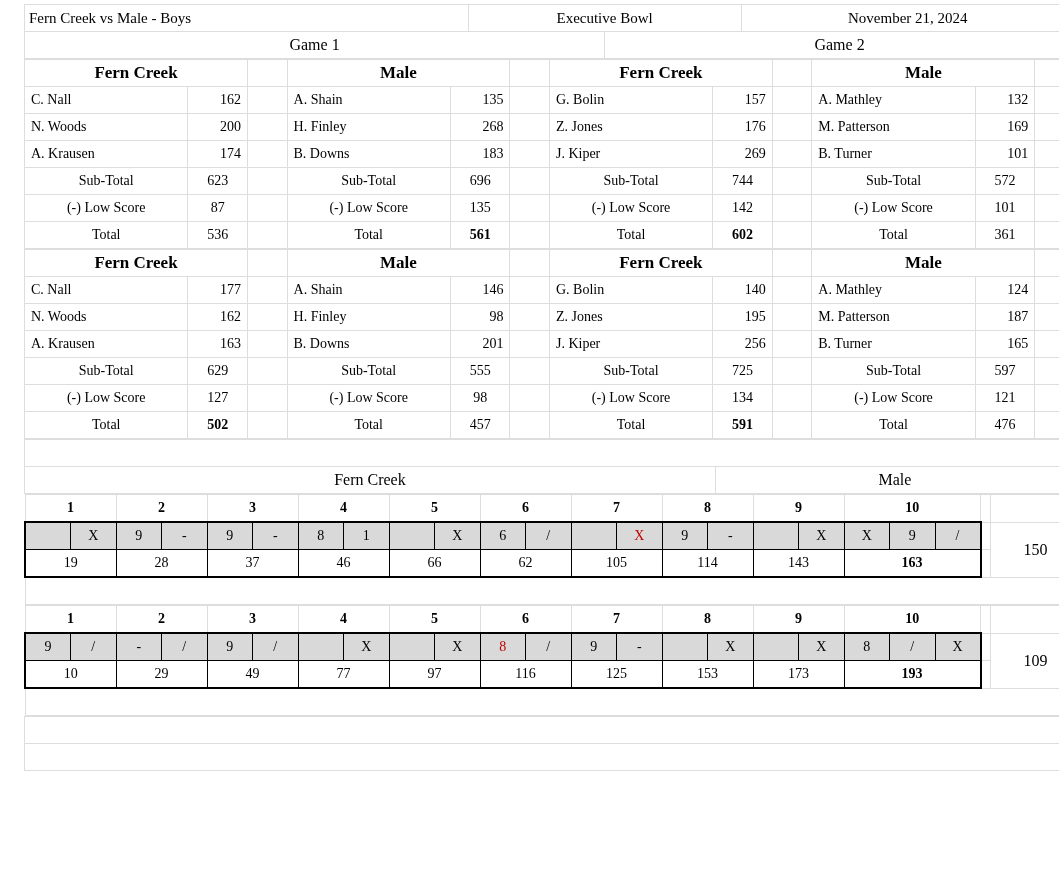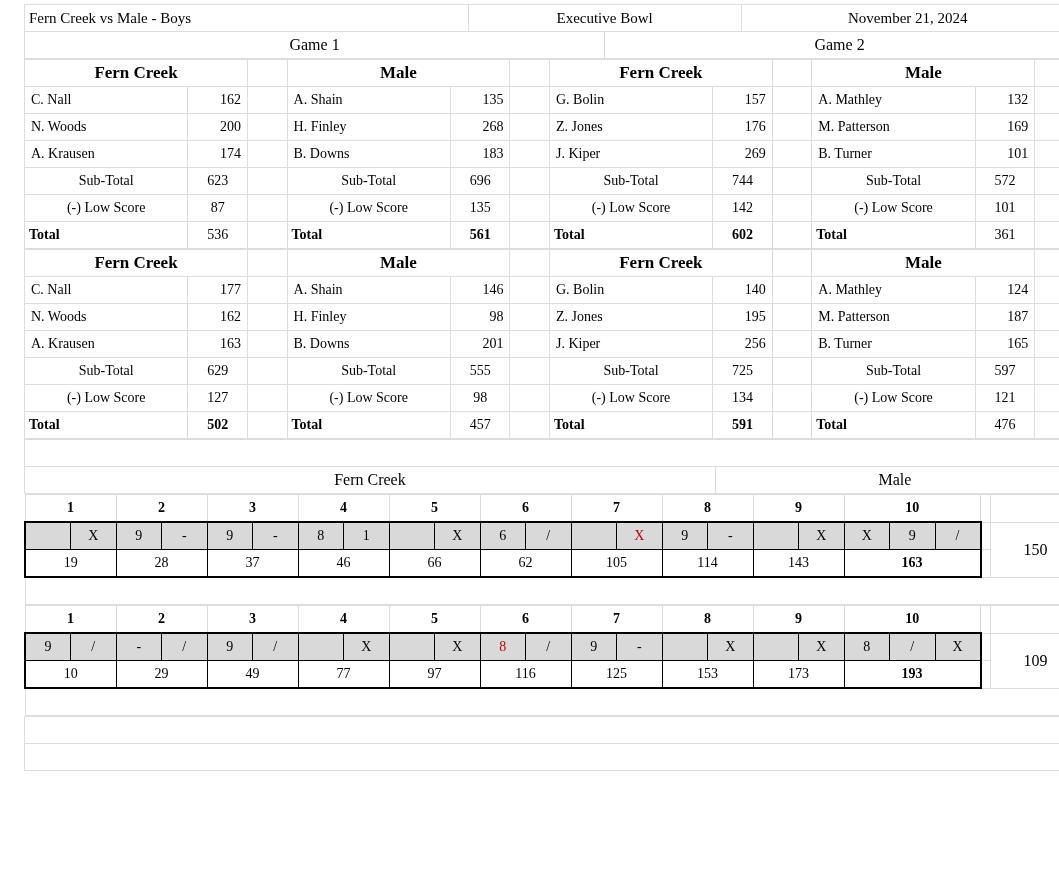--- a/index.html
+++ b/index.html
@@ -25,21 +25,21 @@
   .hdr-title { text-align: left; font-size: 15px; }
   .hdr-center { text-align: center; font-size: 15px; }
   .hdr-right { text-align: center; font-size: 15px; }
   .section-title { text-align: center; font-weight: bold; font-size: 20px; }
   .game-title { text-align: center; font-size: 16px; }
   .team-name { text-align: center; font-weight: bold; font-size: 17px; }
   .player-name { text-align: left; padding-left: 6px; }
   .player-score { text-align: right; padding-right: 6px; }
   .sub-label { text-align: center; }
   .sub-val { text-align: center; }
-  .total-label { text-align: left; font-weight: bold; }
+  .total-label { text-align: center; }
   .total-val { text-align: center; font-weight: bold; }
   .plain-val { text-align: center; }
   .baker-team { text-align: center; font-size: 16px; }
   .frame-num { text-align: center; font-weight: bold; }
   .ball { text-align: center; background: #d9d9d9; border: 1px solid #000; }
   .ball-red { color: #c00000; }
   .cum { text-align: center; border: 1px solid #000; }
   .cum-bold { font-weight: bold; }
   .baker-score { text-align: center; font-size: 16px; vertical-align: middle; }
   .summary-label { text-align: left; padding-left: 6px; }

